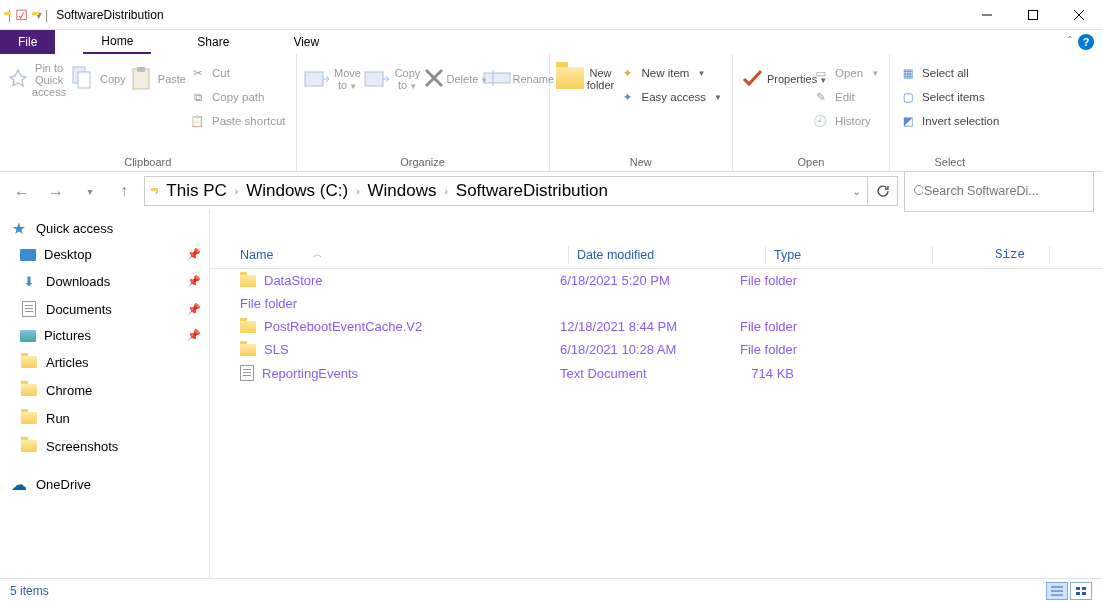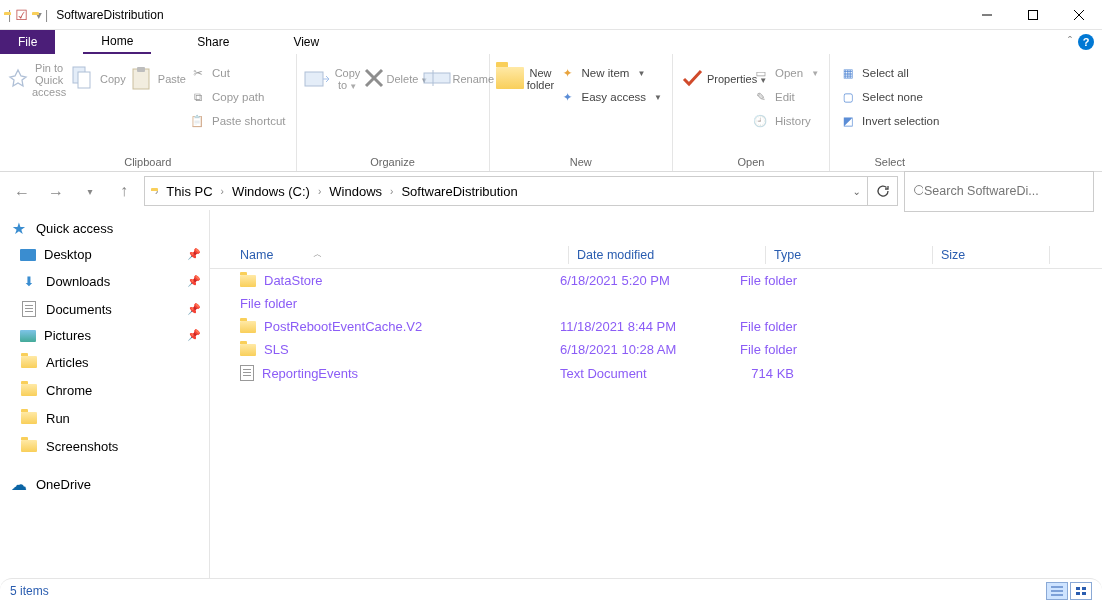--- a/index.html
+++ b/index.html
@@ -30,21 +30,21 @@
 .rb-big .icon { width: 32px; height: 32px; display:flex; align-items:center; justify-content:center; margin-bottom:2px; }
 .rb-col { display:flex; flex-direction:column; gap:6px; padding-top:6px; }
 .rb-small { display:flex; align-items:center; gap:6px; font-size:11.5px; color:#444; padding: 1px 4px; white-space:nowrap; }
 .rb-small .icon { width:16px; height:16px; display:flex; align-items:center; justify-content:center; }
 .disabled { opacity: 0.55; }
 
 
 .navbar { height: 38px; display:flex; align-items:center; padding: 4px 8px; gap:6px; }
 .navbar .nav-btn { width:28px; height:28px; display:flex; align-items:center; justify-content:center; color:#888; font-size:16px; }
 .breadcrumb-box { flex:1; height:30px; border:1px solid #ccc; display:flex; align-items:center; padding:0 6px; gap:4px; }
-.breadcrumb-box .crumb { font-size:13px; padding:0 4px; }
+.breadcrumb-box .crumb { font-size:17px; padding:0 4px; }
 .breadcrumb-box .sep { color:#888; font-size:10px; }
 .refresh-box { width:30px; height:30px; border:1px solid #ccc; border-left:none; display:flex; align-items:center; justify-content:center; margin-left:-6px; }
 .search-box { width:190px; height:41px; border:1px solid #ccc; display:flex; align-items:center; padding:0 8px; gap:1px; color:#777; }
 .search-box input { border:none; outline:none; flex:1; font-size:12.5px; color:#555; }
 
 
 .main { flex:1; display:flex; min-height:0; }
 .navpane { width:210px; border-right:1px solid #e5e5e5; overflow-y:auto; padding-top:4px; position:relative; }
 .navpane::-webkit-scrollbar { width:17px; }
 .navpane::-webkit-scrollbar-track { background:#f0f0f0; }
@@ -53,32 +53,32 @@
 .nav-item.root { padding-left:10px; }
 .nav-item .pin { margin-left:auto; color:#888; font-size:11px; }
 .nav-item .icon { width:18px; height:18px; display:flex; align-items:center; justify-content:center; }
 
 .content { flex:1; display:flex; flex-direction:column;margin-top:31px; }
 .col-headers { height:28px; display:flex; align-items:center; border-bottom:1px solid #e5e5e5; font-size:12.5px; color:#2a5db0; padding-left: 22px; }
 .col-headers div { padding:0 8px; }
 .col-name { width: 320px; display:flex; align-items:center; gap:40px; }
 .col-date { width: 180px; }
 .col-type { width: 150px; }
-.col-size { width: 100px; text-align:left; }
+.col-size { width: 100px; text-align:right;font-family:Liberation Mono, monospace; }
 .col-sep { border-right:1px solid #e5e5e5; height:18px; }
 
 .file-list { flex:1; overflow:auto; }
 .file-row { display:flex; align-items:center; padding:4px 0 4px 22px; font-size:13px; color:#8b5cf6; }
 .file-row .fname { width:320px; display:flex; align-items:center; gap:8px; padding-left:8px; }
 .file-row .fdate { width:180px; padding:0 8px; }
 .file-row .ftype { width:150px; padding:0 8px; }
 .file-row .fsize { width:100px; text-align:right; padding:0 8px; }
 
 
-.statusbar { height:24px; border-top:1px solid #e5e5e5; display:flex; align-items:center; padding:0 10px; font-size:12px; color:#2a5db0;border-radius:12px; }
+.statusbar { height:24px; border-top:1px solid #e5e5e5; display:flex; align-items:center; padding:0 10px; font-size:12px; color:#2a5db0; }
 .statusbar .view-icons { margin-left:auto; display:flex; gap:2px; }
 .statusbar .view-icons div { width:22px; height:18px; border:1px solid #8aa9d6; display:flex; align-items:center; justify-content:center; }
 .statusbar .view-icons div.active { background:#cfe4ff; }
 
 
 .folder-glyph { width:16px; height:12px; background:linear-gradient(#ffe9a6,#f9cf5a); border-radius:1px; position:relative; }
 .folder-glyph::before { content:""; position:absolute; top:-3px; left:0; width:7px; height:3px; background:#f9cf5a; border-radius:1px 1px 0 0; }
 .folder-glyph.big { width:28px; height:22px; }
 .folder-glyph.big::before { width:12px; height:5px; top:-5px; }
 .txt-glyph { width:14px; height:16px; background:#fff; border:1px solid #999; position:relative; }
@@ -180,20 +180,29 @@
 
   <div class="ribbon-group">
     <div class="group-content">
       <div class="rb-big disabled">
         <div class="icon">
             <svg width="28" height="24">
               <rect x="2" y="6" width="18" height="14" fill="#cfe0f4" stroke="#6e8cb5"></rect>
               <path d="M20 13h6m0 0l-3-3m3 3l-3 3" stroke="#5b8dd6" fill="none"></path>
             </svg>
           </div>
+        <span><span>Move to</span><span class="drop-caret">▼</span></span>
+      </div>
+      <div class="rb-big disabled">
+        <div class="icon">
+            <svg width="28" height="24">
+              <rect x="2" y="6" width="18" height="14" fill="#cfe0f4" stroke="#6e8cb5"></rect>
+              <path d="M20 13h6m0 0l-3-3m3 3l-3 3" stroke="#5b8dd6" fill="none"></path>
+            </svg>
+          </div>
         <span><span>Copy to</span><span class="drop-caret">▼</span></span>
       </div>
       <div class="rb-big disabled">
         <div class="icon">
             <svg width="22" height="22">
               <line x1="3" y1="3" x2="19" y2="19" stroke="#333" stroke-width="3"></line>
               <line x1="19" y1="3" x2="3" y2="19" stroke="#333" stroke-width="3"></line>
             </svg>
           </div>
         <span><span>Delete</span><span class="drop-caret">▼</span></span>
@@ -266,21 +275,21 @@
 
   <div class="ribbon-group" style="border-right:none;">
     <div class="group-content">
       <div class="rb-col">
         <div class="rb-small">
             <span class="icon" style="color:#5b8dd6;">▦</span>
             <span>Select all</span>
           </div>
         <div class="rb-small">
             <span class="icon" style="color:#5b8dd6;">▢</span>
-            <span>Select none</span>
+            <span>Select items</span>
           </div>
         <div class="rb-small">
             <span class="icon" style="color:#5b8dd6;">◩</span>
             <span>Invert selection</span>
           </div>
       </div>
     </div>
     <div class="group-label">Select</div>
   </div>
 </div>
@@ -402,21 +411,21 @@
         </div>
         <div class="file-row">
           <div class="ftype">File folder</div>
           <div class="fsize"></div>
         </div>
         <div class="file-row">
           <div class="fname">
             <span class="folder-glyph"></span>
             <span>PostRebootEventCache.V2</span>
           </div>
-          <div class="fdate">11/18/2021 8:44 PM</div>
+          <div class="fdate">12/18/2021 8:44 PM</div>
           <div class="ftype">File folder</div>
           <div class="fsize"></div>
         </div>
         <div class="file-row">
           <div class="fname">
             <span class="folder-glyph"></span>
             <span>SLS</span>
           </div>
           <div class="fdate">6/18/2021 10:28 AM</div>
           <div class="ftype">File folder</div>

